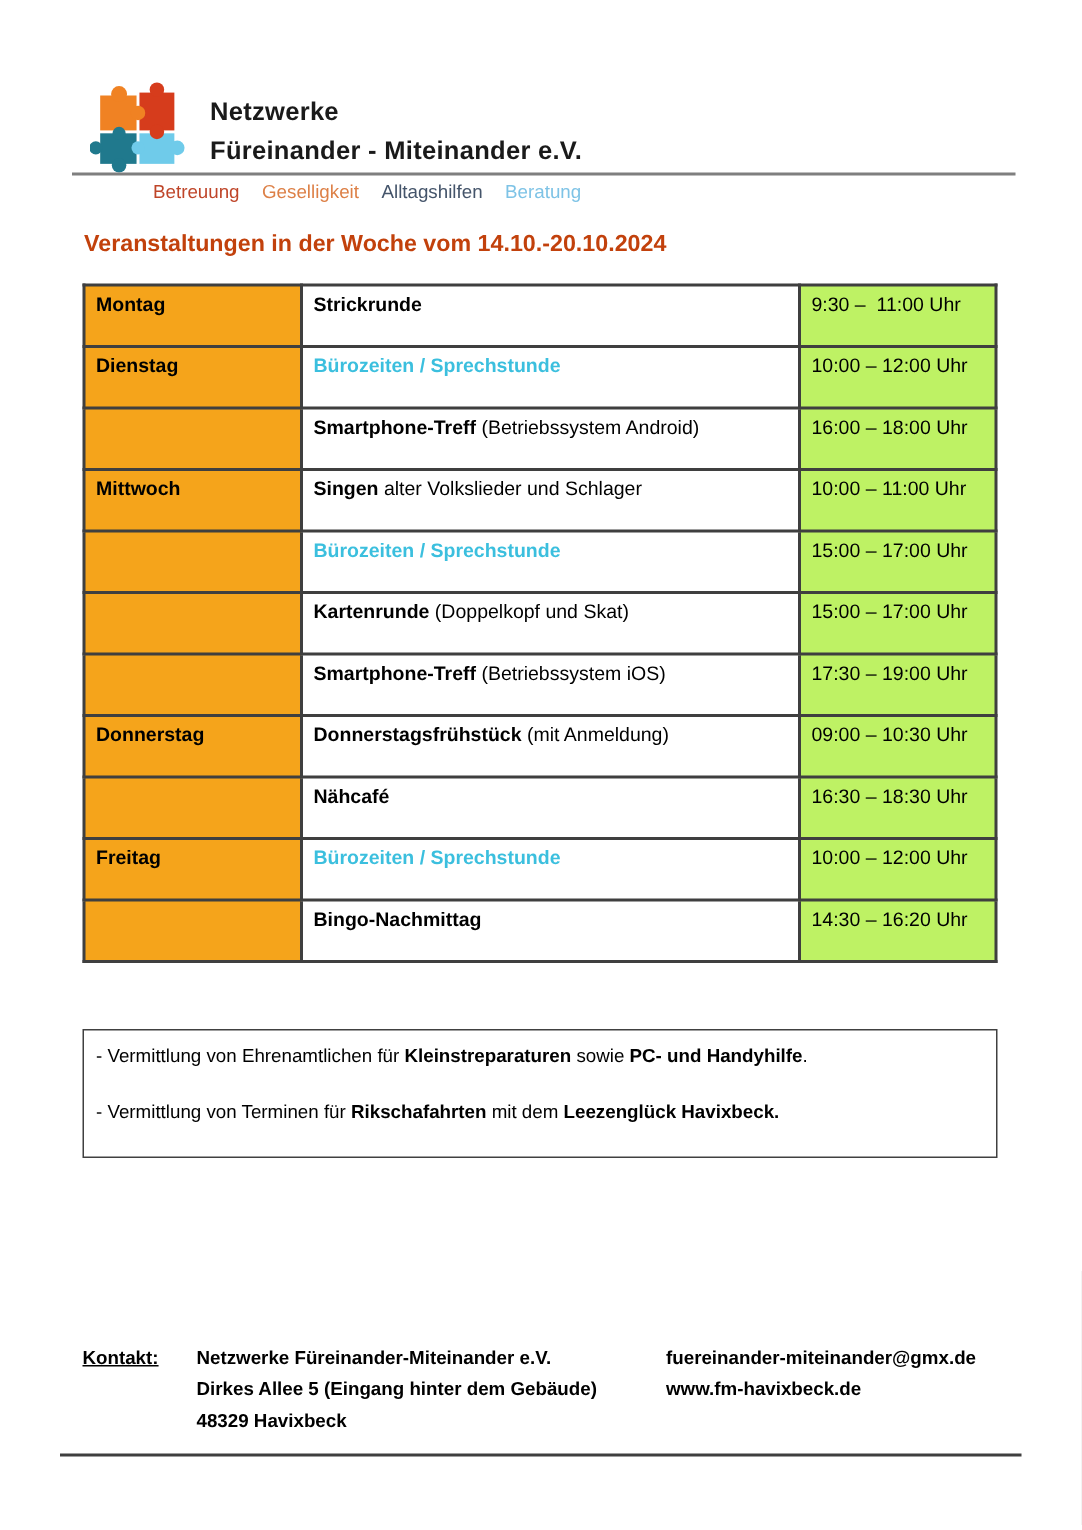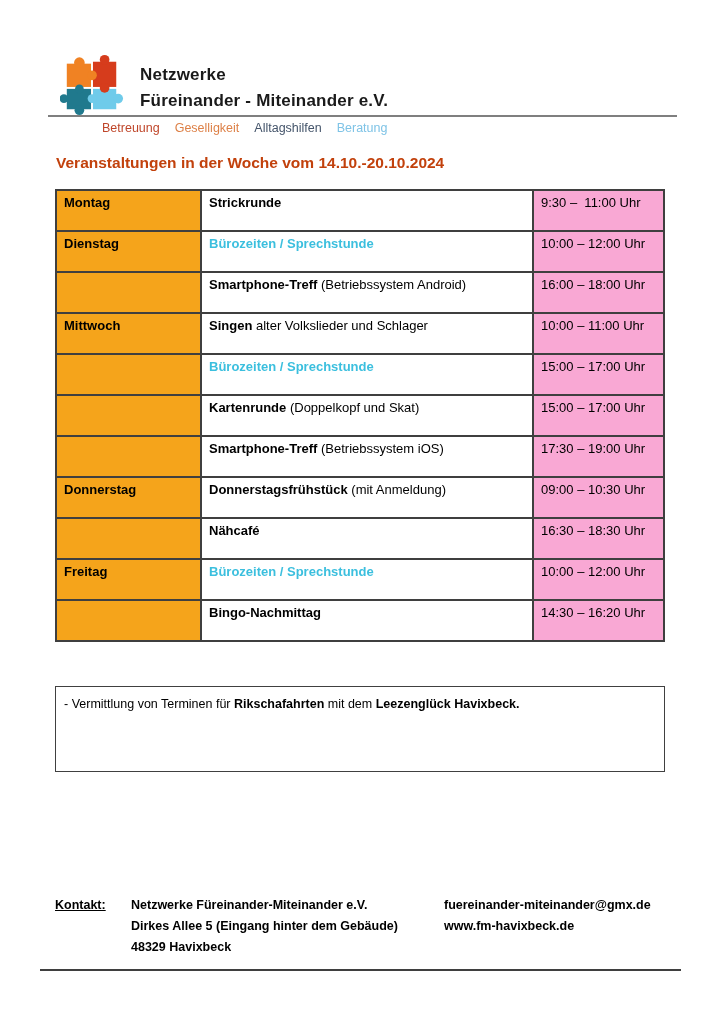--- a/index.html
+++ b/index.html
@@ -39,21 +39,21 @@
     border-radius:18px;
   }
   table.schedule td {
     border:2px solid #3f3f3f;
     vertical-align:top;
     padding:4px 7px;
     height:41px;
   }
   td.day  { width:145px; background:#f5a41b; font-weight:bold; color:#000; }
   td.event{ width:332px; background:#ffffff; color:#000; }
-  td.time { width:131px; background:#f9a8d4; color:#000; white-space:pre;margin-left:16px; }
+  td.time { width:131px; background:#bef264; color:#000; white-space:pre;margin-left:16px; }
   .eb { font-weight:bold;text-align:right; }
   .eb.accent { color:#3bbfde; }
 
   
   .notes {
     position:absolute; left:55px; top:686px; width:610px; height:86px;
     border:1px solid #404040;
     padding:10px 8px;
     font-size:12.5px; color:#000;
   }
@@ -164,20 +164,21 @@
       </tr>
       <tr>
         <td class="day"></td>
         <td class="event"><span class="eb">Bingo-Nachmittag</span><span></span></td>
         <td class="time">14:30 – 16:20 Uhr</td>
       </tr>
     </tbody>
   </table>
 
   <div class="notes">
+    <p><span>- Vermittlung von Ehrenamtlichen für </span><b>Kleinstreparaturen</b><span> sowie </span><b>PC- und Handyhilfe</b><span>.</span></p>
     <p><span>- Vermittlung von Terminen für </span><b>Rikschafahrten</b><span> mit dem </span><b>Leezenglück Havixbeck.</b><span></span></p>
   </div>
 
   <div class="contact">
     <div class="contact-label">Kontakt:</div>
     <div class="contact-address">
       <div>Netzwerke Füreinander-Miteinander e.V.</div>
       <div>Dirkes Allee 5 (Eingang hinter dem Gebäude)</div>
       <div>48329 Havixbeck</div>
     </div>

